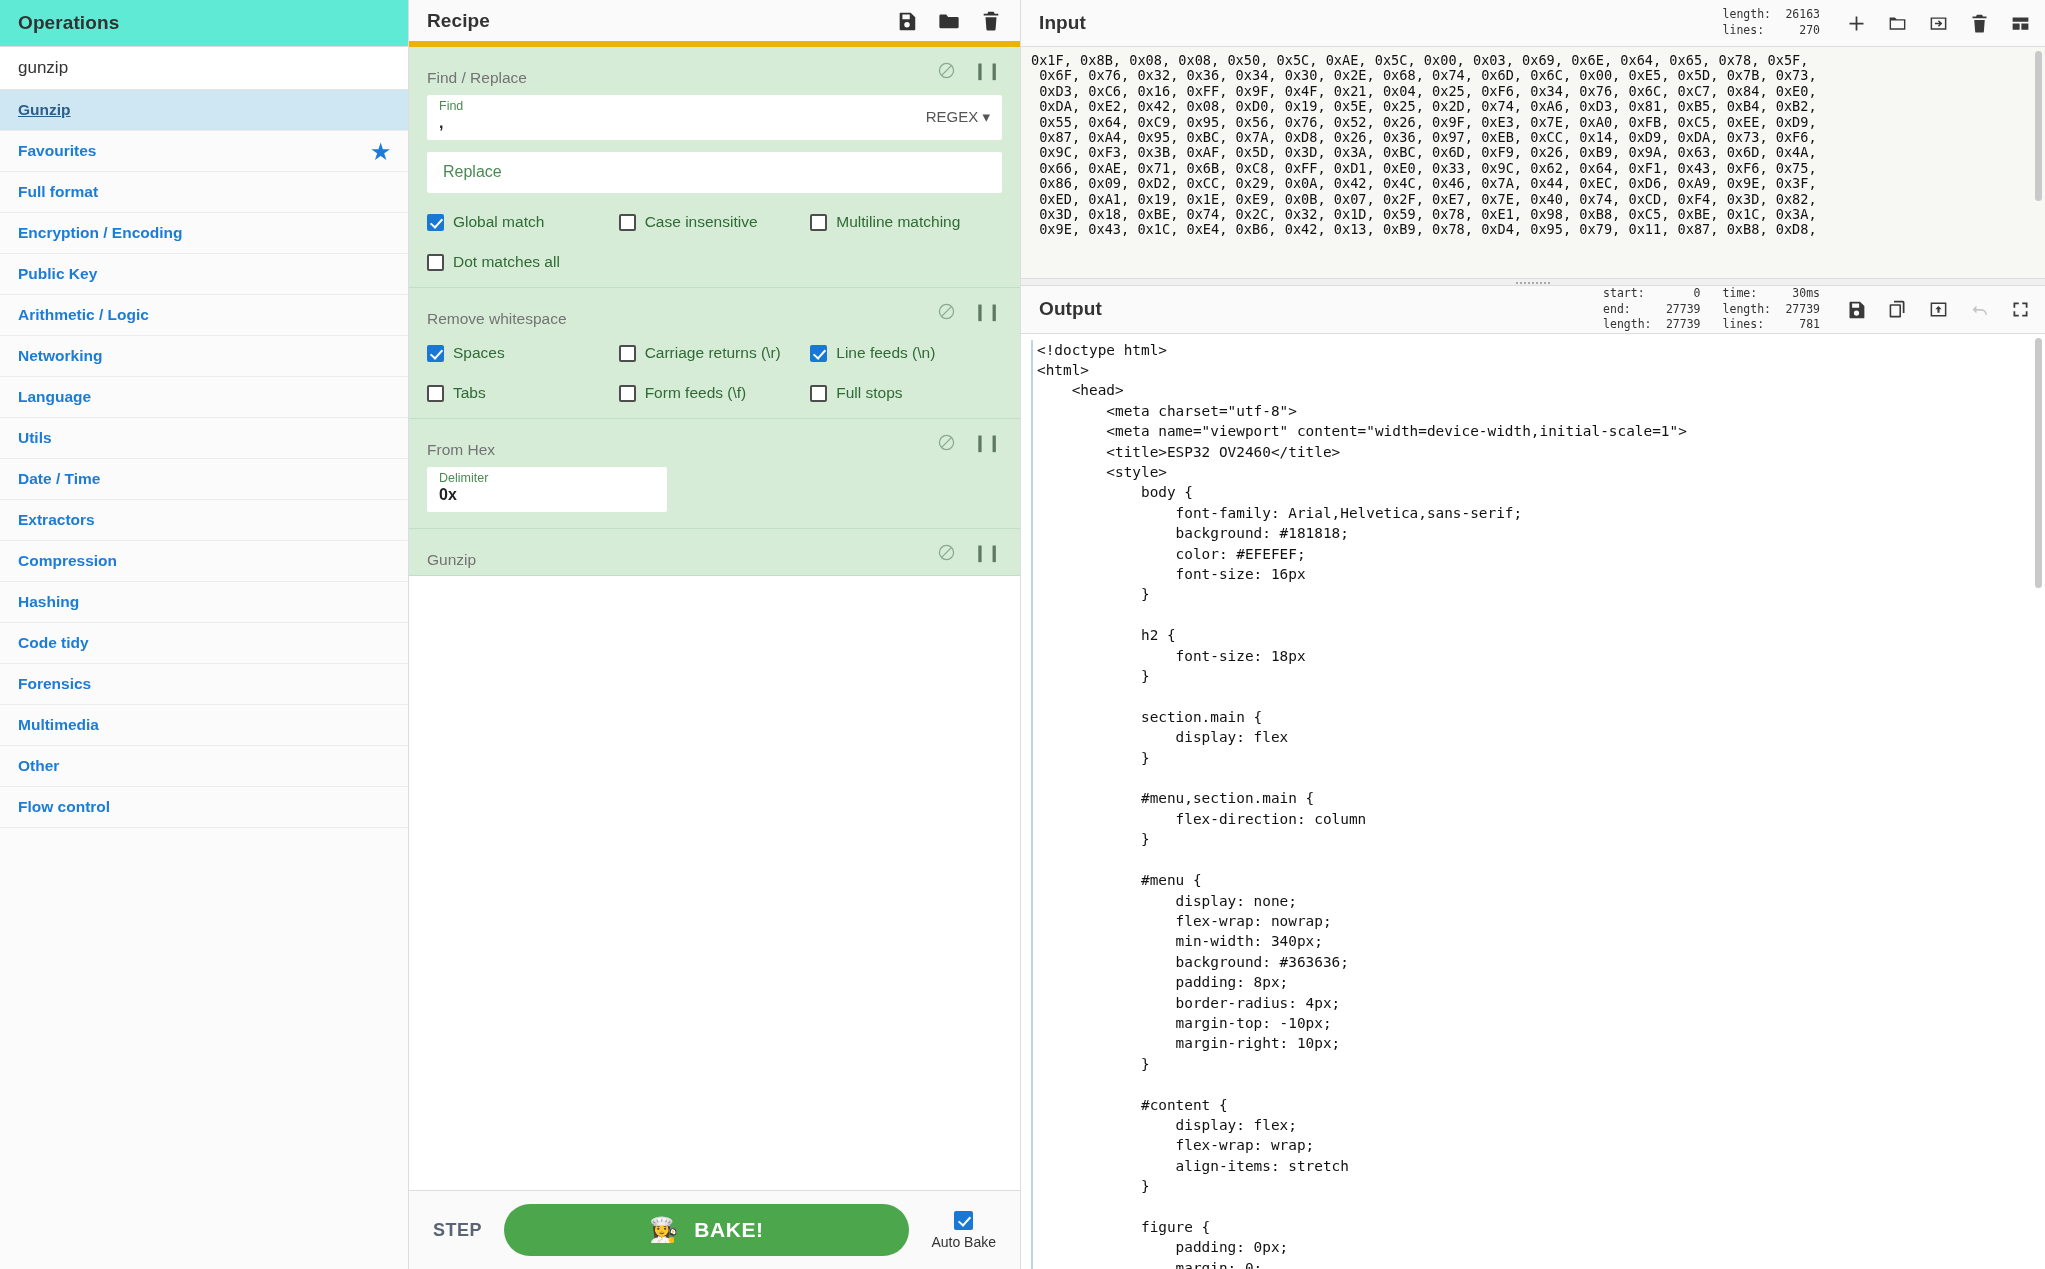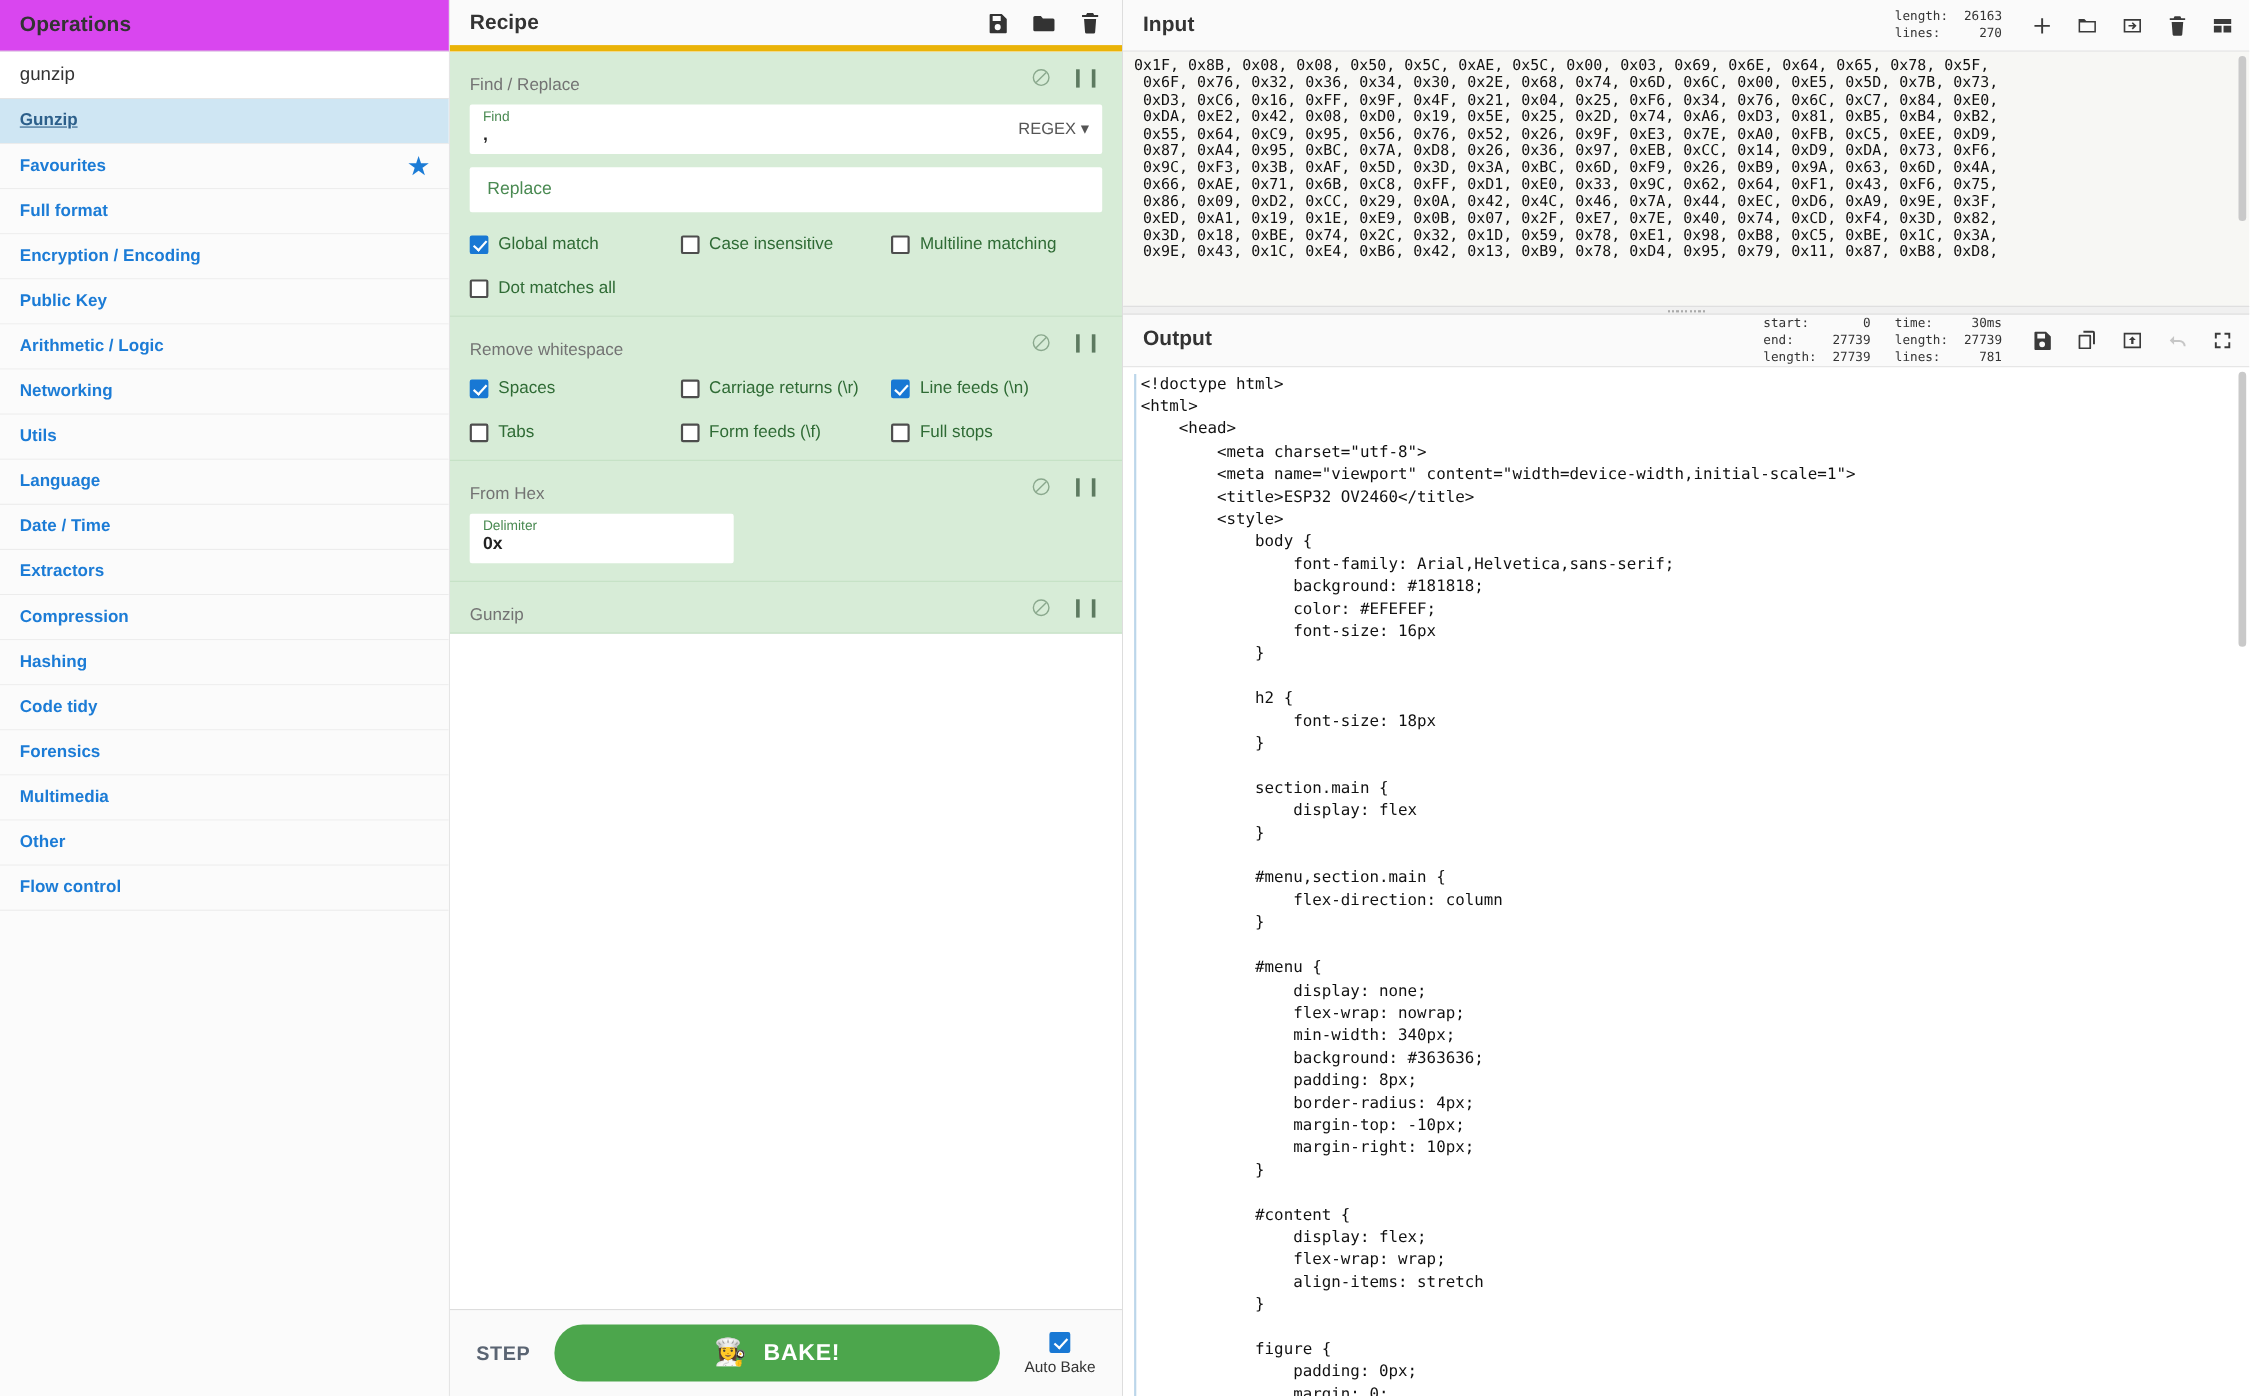--- a/index.html
+++ b/index.html
@@ -14,21 +14,21 @@
   .ops-pane {
     width: 409px; height: 1269px;
     background: #fafafa;
     border-right: 1px solid #ddd;
     display: flex; flex-direction: column;
   }
   .pane-title-bar {
     height: 47px; flex: 0 0 47px;
     display: flex; align-items: center;
     padding: 0 18px;
-    background: #d946ef;
+    background: #5eead4;
     border-bottom: 1px solid #ddd;
   }
   .pane-title {
     font-size: 19px; font-weight: bold; color: #333;
     letter-spacing: .1px;
   }
   .ops-search-wrap { flex: 0 0 42px; border-bottom: 1px solid #e4e4e4; background:#fff;}
   .ops-search {
     width: 100%; height: 42px; border: 0; outline: none;
     font-size: 17px; color: #333; padding: 0 18px;
@@ -217,24 +217,24 @@
       <div class="op-row">
         <span>Public Key</span>
       </div>
       <div class="op-row">
         <span>Arithmetic / Logic</span>
       </div>
       <div class="op-row">
         <span>Networking</span>
       </div>
       <div class="op-row">
+        <span>Language</span>
+      </div>
+      <div class="op-row">
         <span>Utils</span>
-      </div>
-      <div class="op-row">
-        <span>Language</span>
       </div>
       <div class="op-row">
         <span>Date / Time</span>
       </div>
       <div class="op-row">
         <span>Extractors</span>
       </div>
       <div class="op-row">
         <span>Compression</span>
       </div>

